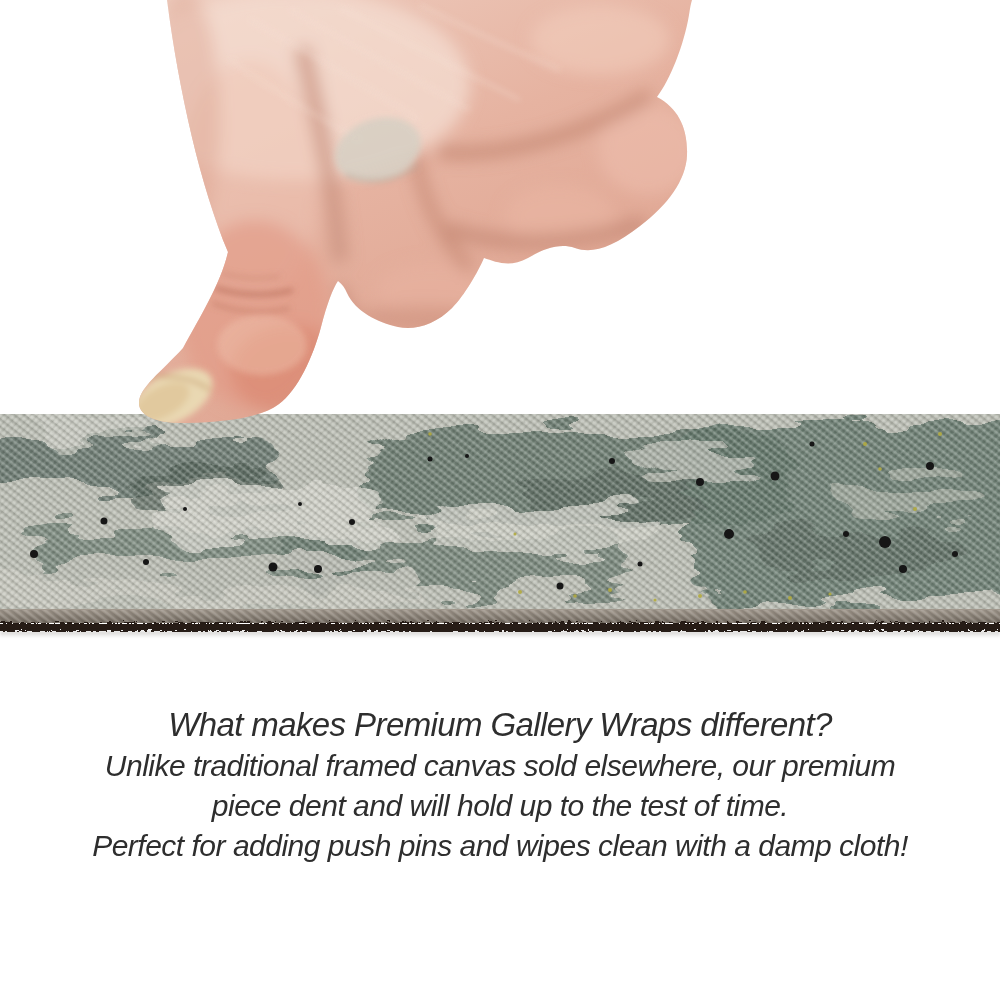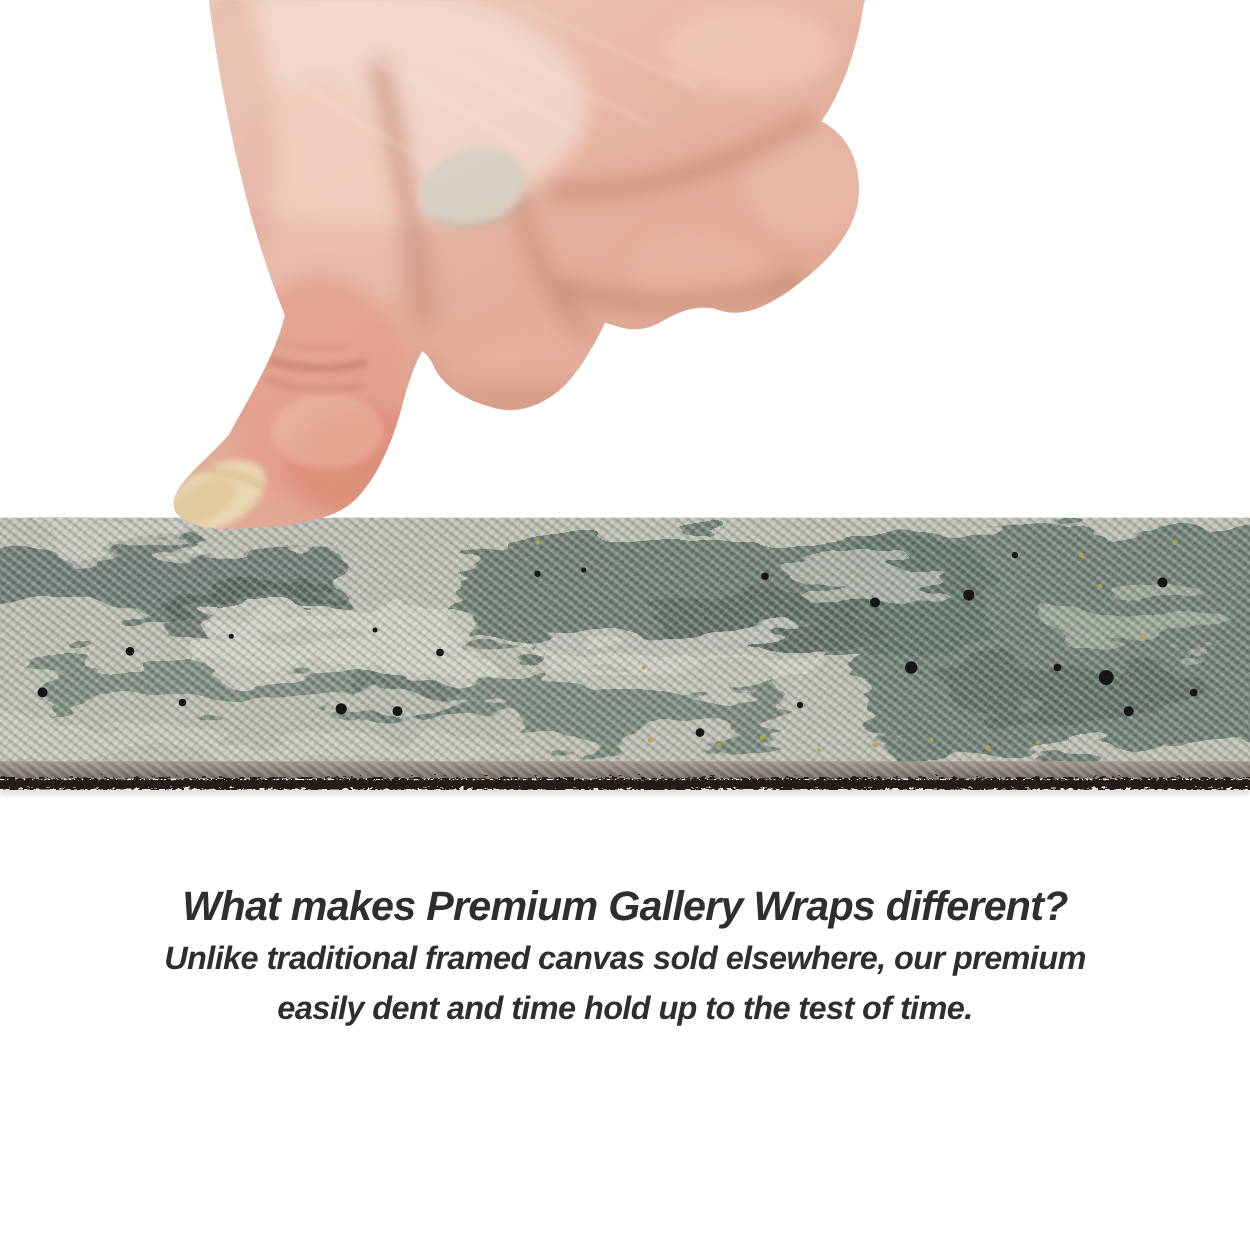--- a/index.html
+++ b/index.html
@@ -14,24 +14,24 @@
     position:absolute;left:0;top:631px;width:1000px;height:7px;
     background:linear-gradient(rgba(40,32,24,0.22),rgba(40,32,24,0));
     filter:blur(1.5px);
   }
   .hand{position:absolute;left:0;top:0;width:1000px;height:432px;display:block;}
   .copy{
     position:absolute;left:0;top:703px;width:1000px;
     text-align:center;font-style:italic;color:var(--text,#2e2e2e);
   }
   .heading{
-    font-size:33px;font-weight:700;letter-spacing:-0.6px;line-height:43px;
+    font-size:33px;font-weight:400;letter-spacing:-0.6px;line-height:43px;
   }
   .line{
-    font-size:26px;font-weight:700;letter-spacing:-0.5px;line-height:40px;
+    font-size:30px;font-weight:400;letter-spacing:-0.5px;line-height:40px;
   }
 </style>
 </head>
 <body>
 
 <div class="stage">
 
   <div class="hero">
 
     <svg class="strip" viewBox="0 0 1000 218" preserveAspectRatio="none" aria-hidden="true">
@@ -238,15 +238,16 @@
           <ellipse cx="162" cy="402" rx="30" ry="15" fill="#dfc598" opacity="0.8" transform="rotate(-28 162 402)"></ellipse>
           <path d="M 145,378 Q 185,372 210,390" stroke="#c89f6f" stroke-width="3" fill="none" opacity="0.8"></path>
         </g>
       </g>
     </svg>
   </div>
 
   <div class="copy">
     <div class="heading">What makes Premium Gallery Wraps different?</div>
     <div class="line">Unlike traditional framed canvas sold elsewhere, our premium</div>
-    <div class="line">easily dent and time hold up to the test of time.</div>
+    <div class="line">piece dent and will hold up to the test of time.</div>
+    <div class="line">Perfect for adding push pins and wipes clean with a damp cloth!</div>
   </div>
 </div>
 
 </body></html>

